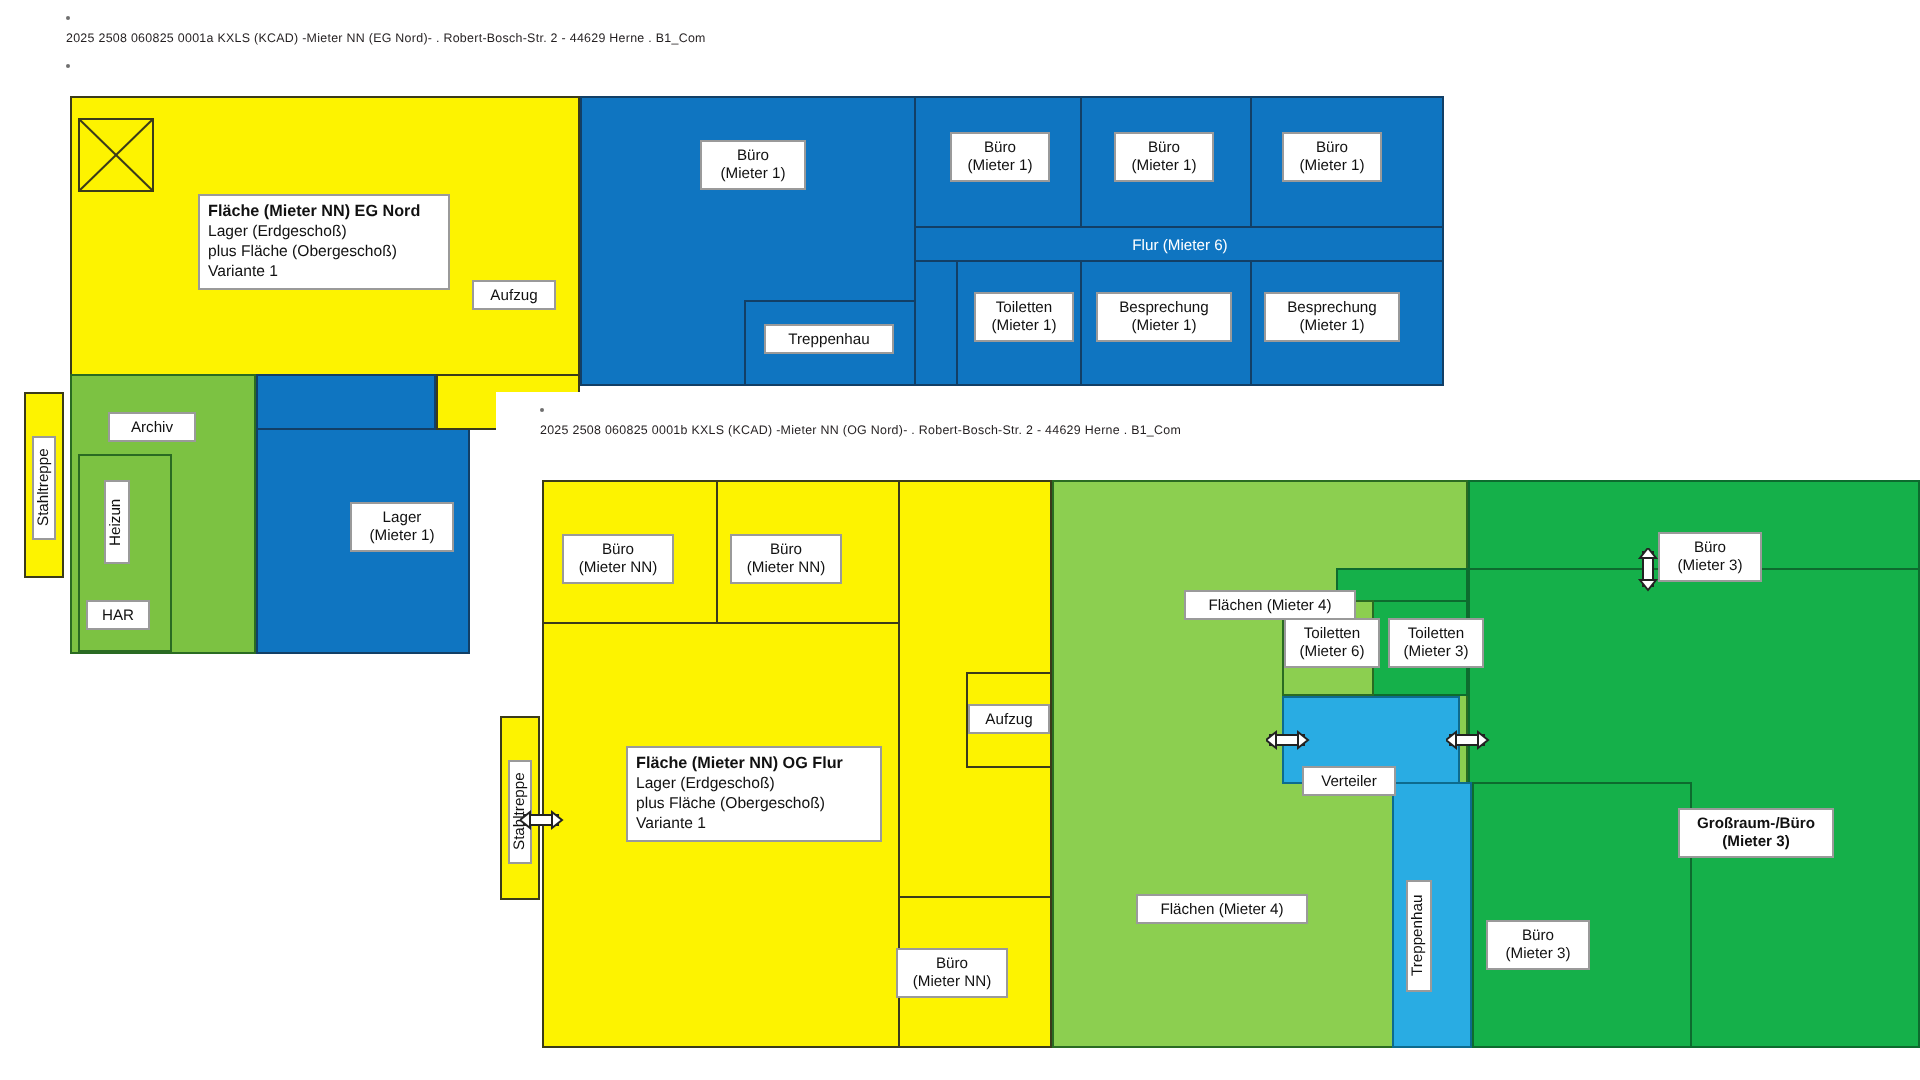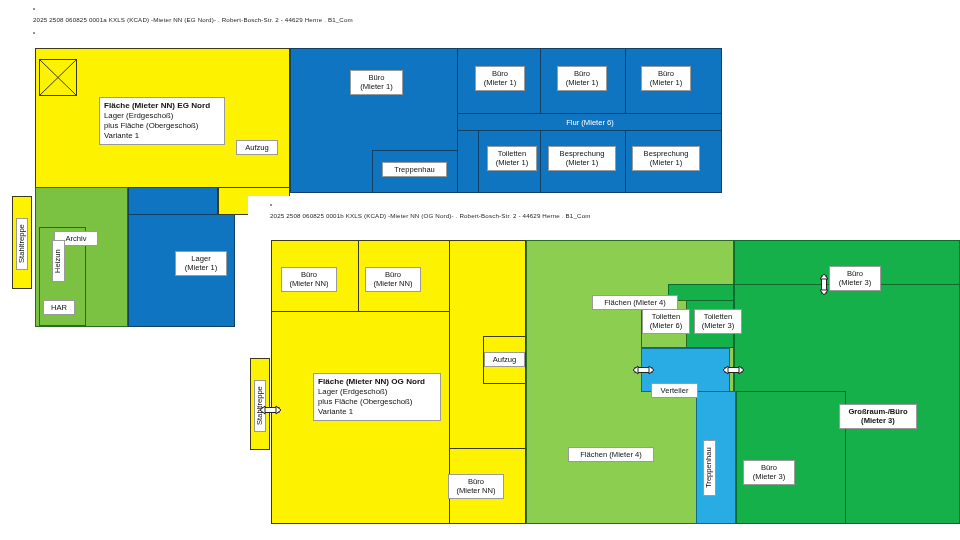--- a/index.html
+++ b/index.html
@@ -129,21 +129,21 @@
     <span>(Mieter 1)</span>
   </div>
 
   <div class="tag big" style="left:99px;top:97px;width:126px;line-height:10px;padding:3px 4px;">
     <b>Fläche (Mieter NN) EG Nord</b><br>
     <span>Lager (Erdgeschoß)</span><br>
     <span>plus Fläche (Obergeschoß)</span><br>
     <span>Variante 1</span>
   </div>
   <div class="tag ctr" style="left:236px;top:140px;width:42px;">Aufzug</div>
-  <div class="tag ctr" style="left:54px;top:206px;width:44px;margin-top:25px;">Archiv</div>
+  <div class="tag ctr" style="left:54px;top:206px;width:44px;">Archiv</div>
   <div class="tag rot ctr" style="left:52px;top:240px;width:13px;height:42px;padding:1px 0;">Heizun</div>
   <div class="tag ctr" style="left:43px;top:300px;width:32px;">HAR</div>
   <div class="tag ctr" style="left:175px;top:251px;width:52px;">
     <span>Lager</span><br>
     <span>(Mieter 1)</span>
   </div>
 </div>
 
 <div class="plan" style="left:248px;top:196px;width:712px;height:344px;">
 
@@ -238,17 +238,17 @@
     <span>Büro</span><br>
     <span>(Mieter 3)</span>
   </div>
   <div class="tag ctr" style="left:591px;top:208px;width:78px;font-weight:bold;">
     <span>Großraum-/Büro</span><br>
     <span>(Mieter 3)</span>
   </div>
 </div>
 
 <div class="tag big" style="left:313px;top:373px;width:128px;line-height:10px;padding:3px 4px;">
-  <b>Fläche (Mieter NN) OG Nord</b><br>
+  <b>Fläche (Mieter NN) OG Flur</b><br>
   <span>Lager (Erdgeschoß)</span><br>
   <span>plus Fläche (Obergeschoß)</span><br>
   <span>Variante 1</span>
 </div>
 
 </body></html>

